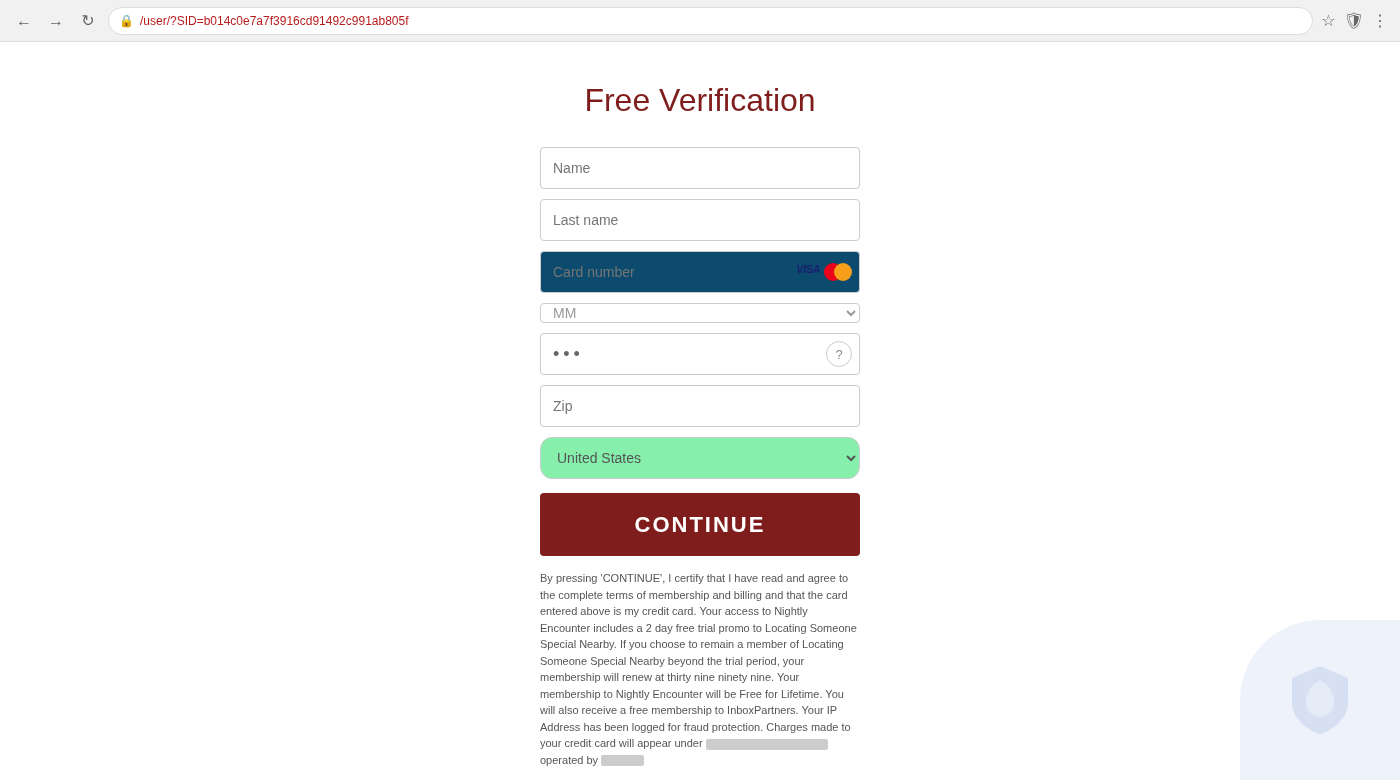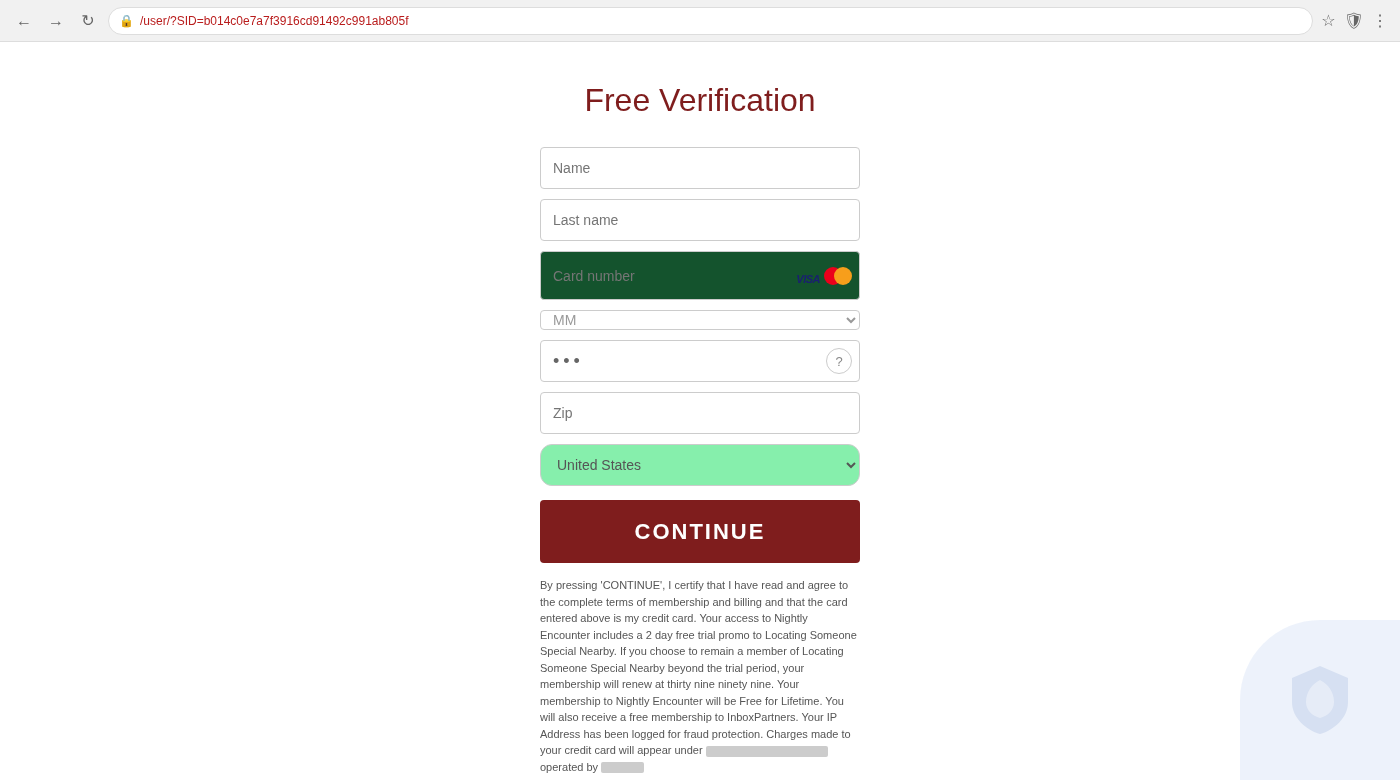--- a/index.html
+++ b/index.html
@@ -99,37 +99,37 @@
       outline: none;
     }
 
     .card-input-wrapper {
       position: relative;
       margin-bottom: 10px;
     }
 
     .card-input-wrapper input {
       width: 100%;
-      height: 49px;
+      height: 42px;
       border: 1px solid #ccc;
       border-radius: 4px;
       padding: 0 80px 0 12px;
       font-size: 14px;
       color: #999;
-      background: #14532d;
+      background: #0c4a6e;
       outline: none;
     }
 
     .card-icons {
       position: absolute;
       right: 8px;
       top: 50%;
       transform: translateY(-50%);
       display: flex;
-      align-items: flex-end;
+      align-items: flex-start;
       gap: 4px;
     }
 
     .visa-icon {
       font-size: 11px;
       font-weight: bold;
       color: #1a1f71;
       font-style: italic;
       letter-spacing: -0.5px;
     }

